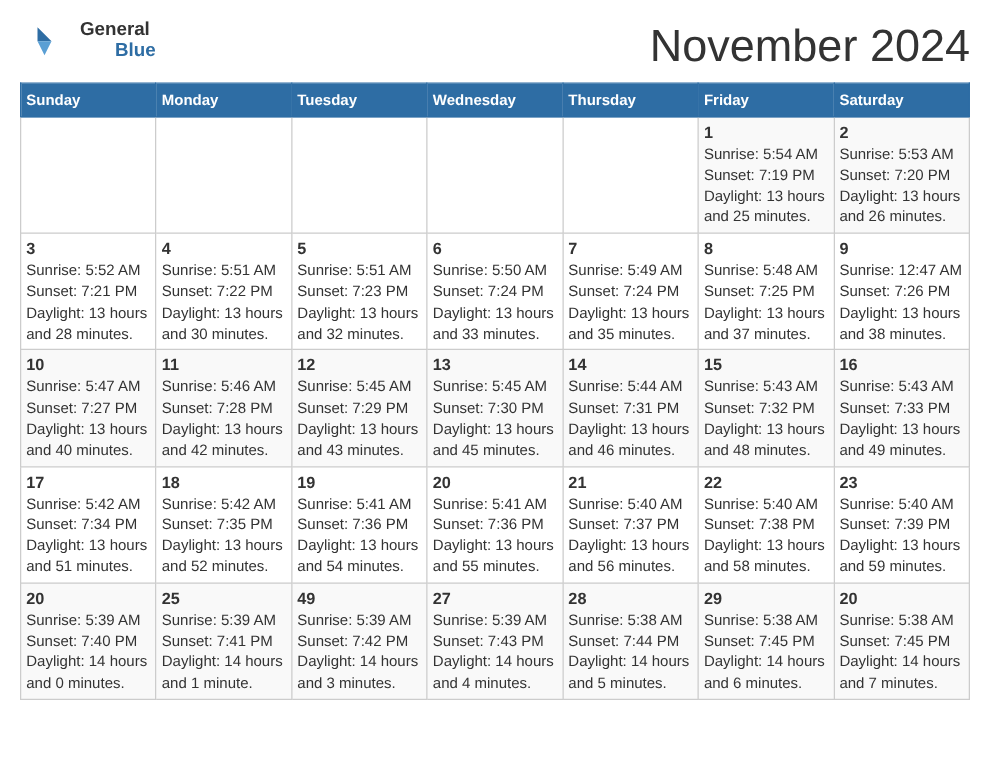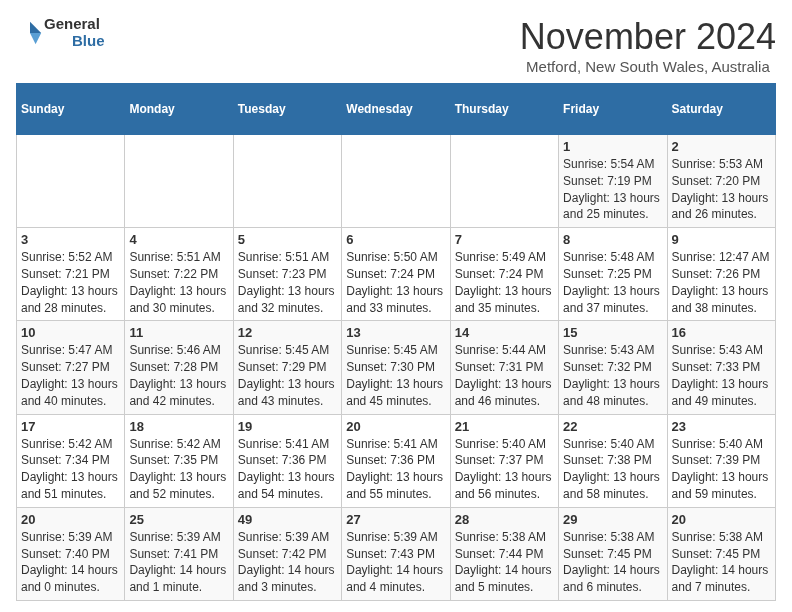--- a/index.html
+++ b/index.html
@@ -12,21 +12,21 @@
     }
     .header-section {
       display: flex;
       justify-content: space-between;
       align-items: flex-start;
       margin-bottom: 8px;
     }
     .logo {
       display: flex;
       align-items: center;
-      gap: 0;
+      gap: 20px;
     }
     .logo-text {
       display: flex;
       flex-direction: column;
       line-height: 1.1;
     }
     .logo-general {
       font-size: 15px;
       font-weight: bold;
       color: #333;
@@ -56,21 +56,21 @@
     table {
       width: 100%;
       border-collapse: collapse;
       table-layout: fixed;
     }
     thead tr th {
       background: #2e6da4;
       color: #fff;
       font-size: 12px;
       font-weight: bold;
-      padding: 18px 4px;
+      padding: 6px 4px;
       text-align: left;
       border: 1px solid #2e6da4;
     }
     tbody tr td {
       border: 1px solid #ccc;
       vertical-align: top;
       padding: 4px;
       font-size: 10px;
       color: #333;
       height: 80px;
@@ -104,21 +104,20 @@
       <polygon points="20,4 36,20 20,20" fill="#2e6da4"></polygon>
       <polygon points="20,20 36,20 28,36" fill="#5a9fd4"></polygon>
     </svg>
     <div class="logo-text">
       <span class="logo-general">General</span>
       <span class="logo-blue">Blue</span>
     </div>
   </div>
   <div class="title-section">
     <div class="month-title">November 2024</div>
-    <div class="location-title">Metford, New South Wales, Australia</div>
   </div>
 </div>
 
 <table>
   <thead>
     <tr id="header-row">
     <th>Sunday</th>
         <th>Monday</th>
         <th>Tuesday</th>
         <th>Wednesday</th>

